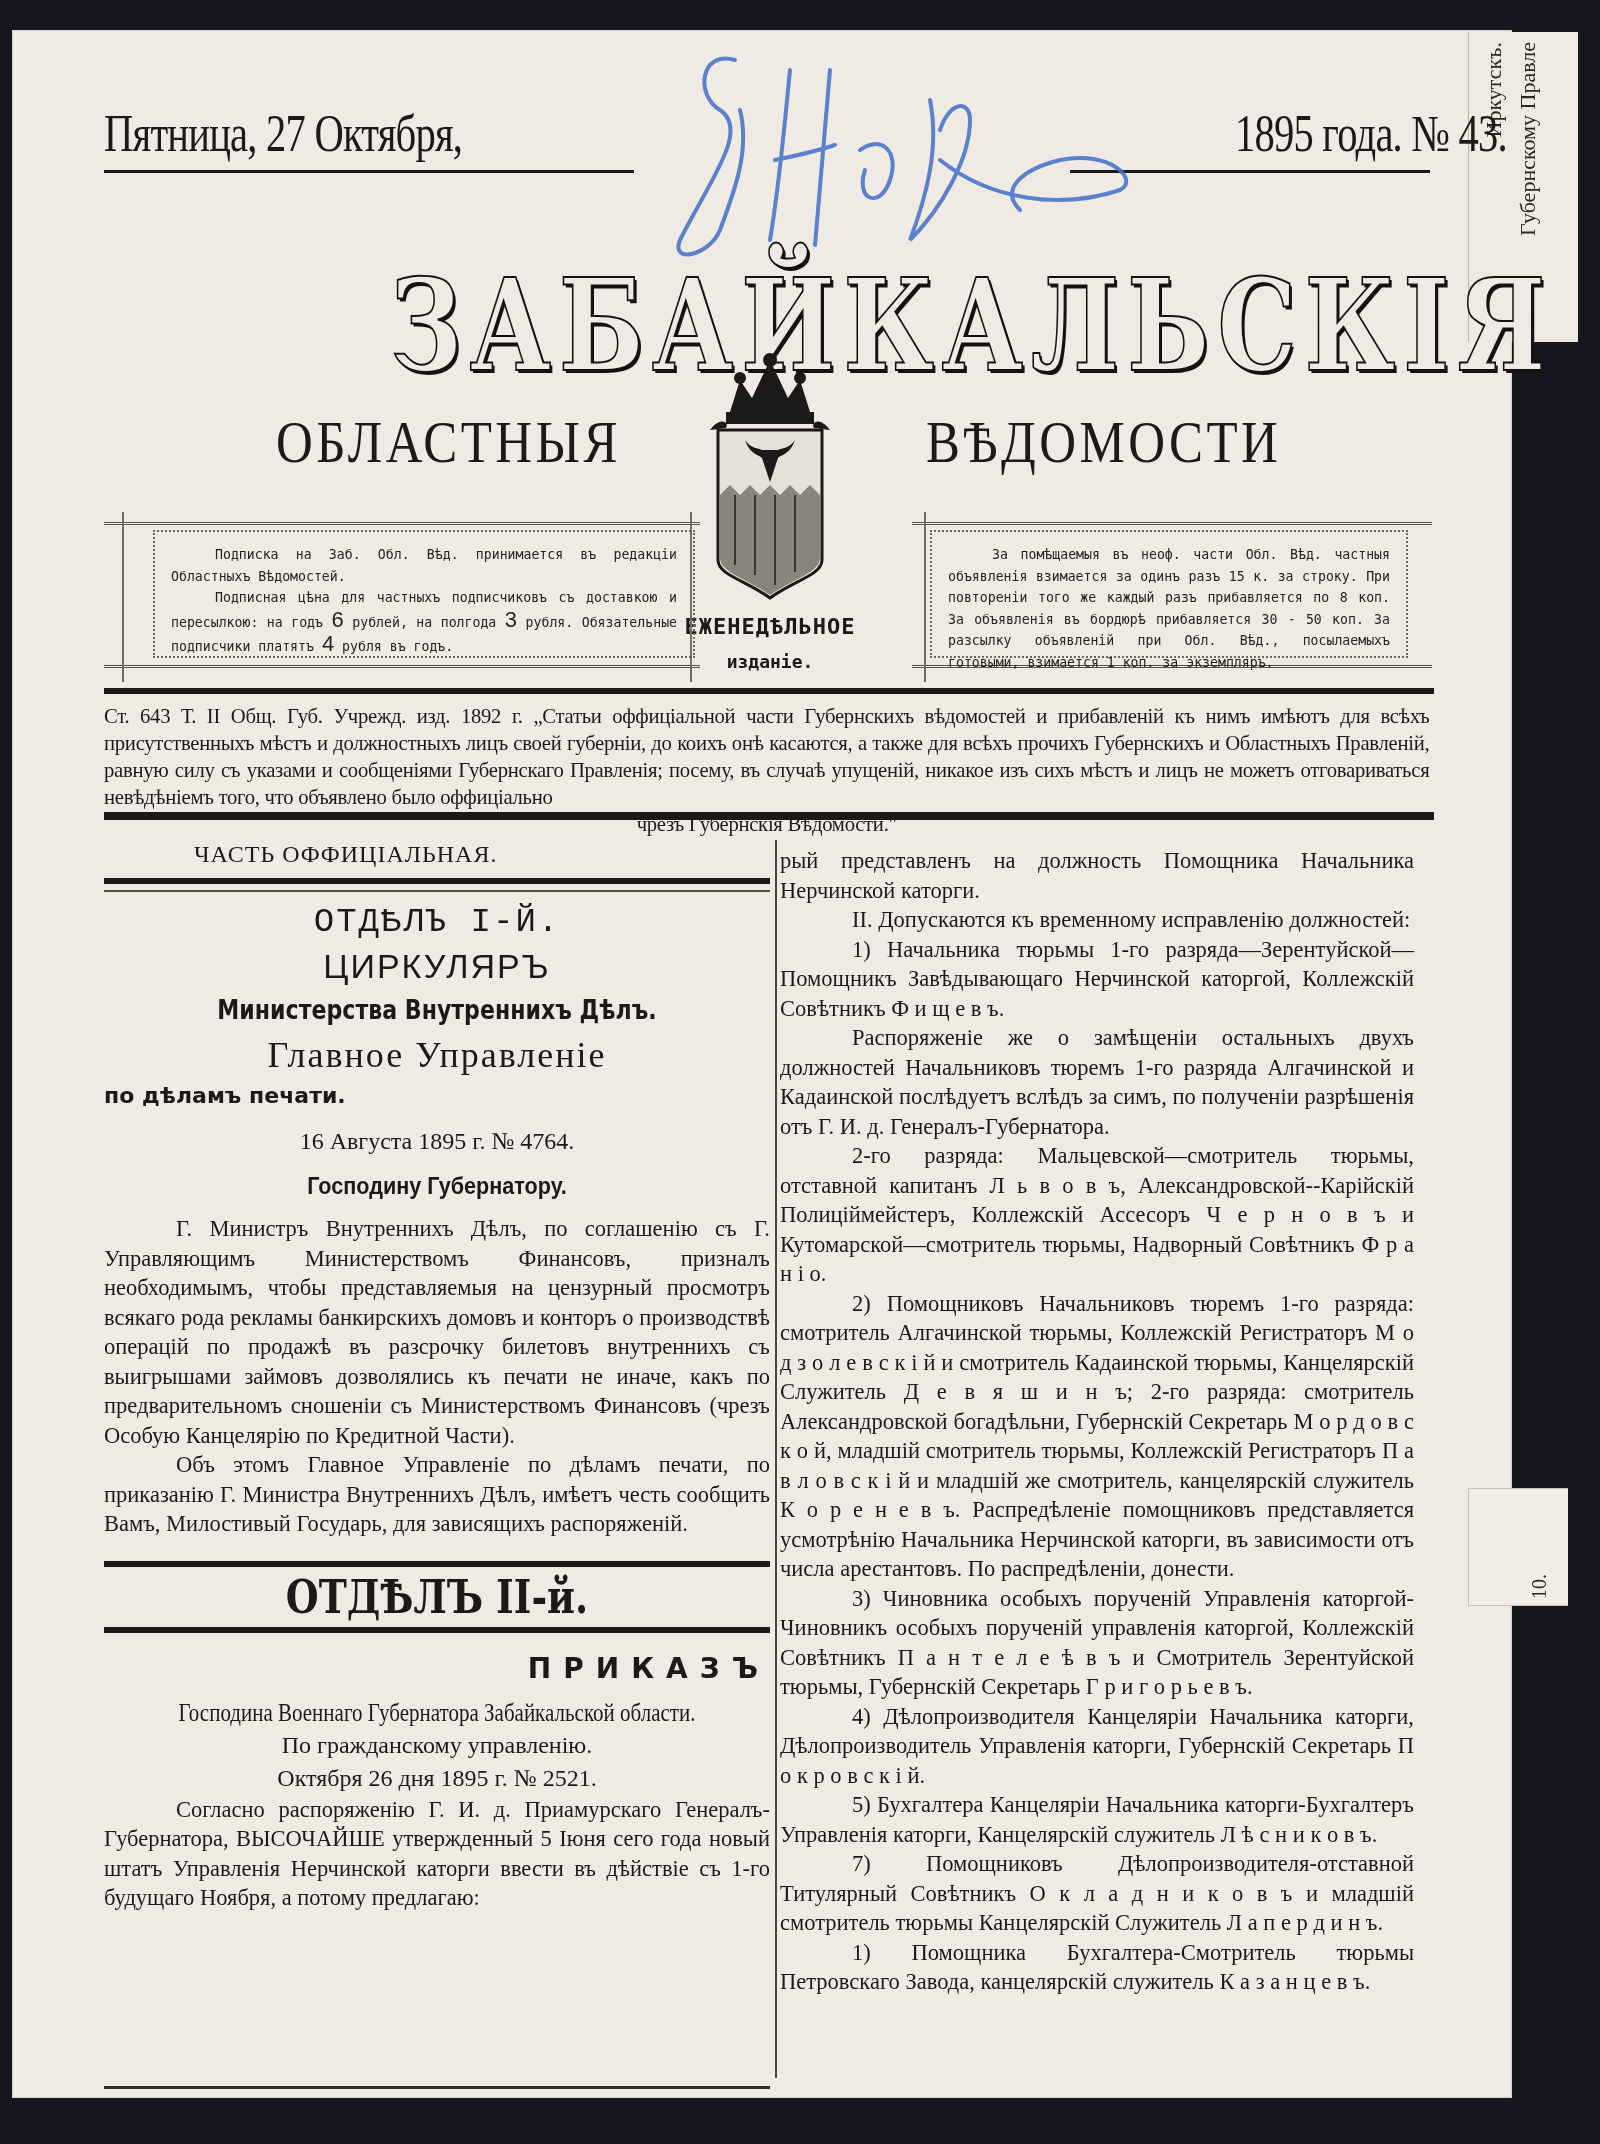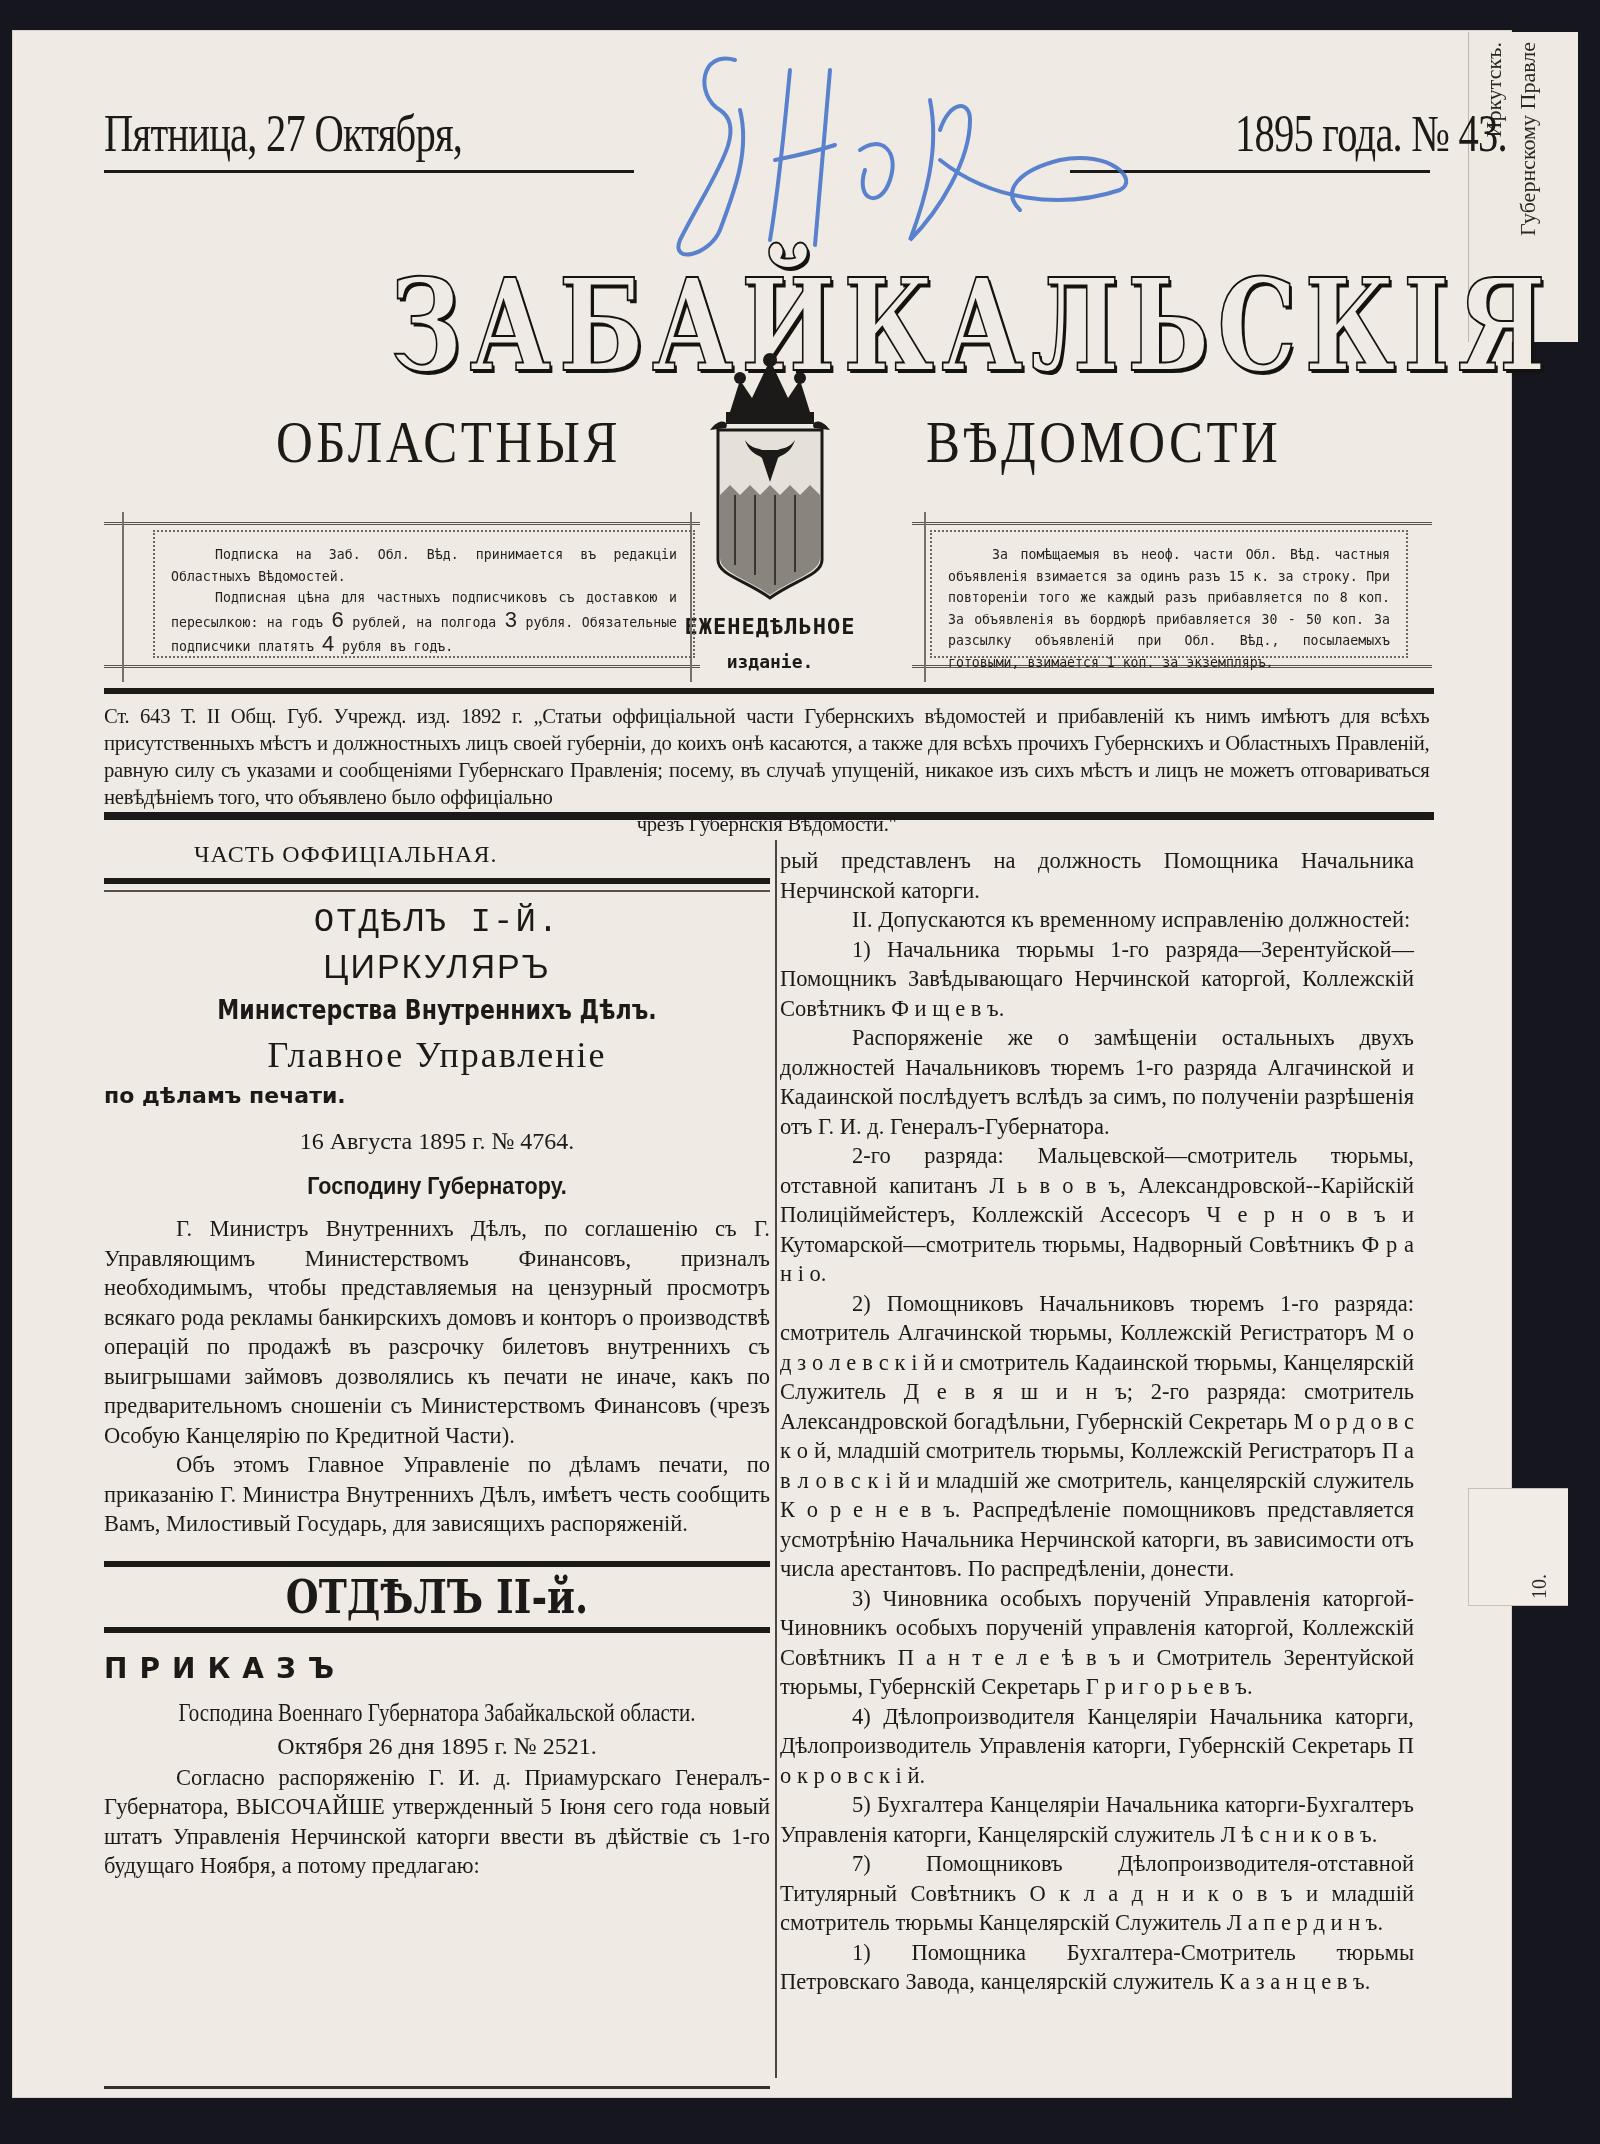--- a/index.html
+++ b/index.html
@@ -103,21 +103,21 @@
   .h-dept { font-family: Liberation Mono, monospace; font-size: 34px; letter-spacing: 2px; text-align: center; line-height: 44px; margin-top: 8px; }
   .h-circ { font-family: Liberation Sans, sans-serif; font-size: 34px; letter-spacing: 2px; text-align: center; line-height: 44px; }
   .h-min { font-family: "DejaVu Sans", sans-serif; font-weight: bold; font-size: 26px; text-align: center; line-height: 44px; transform: scaleX(0.85); }
   .h-main { font-size: 36px; letter-spacing: 2px; text-align: center; line-height: 46px; }
   .h-press { font-family: "DejaVu Sans", sans-serif; font-weight: bold; font-size: 22px; text-align: left; line-height: 36px; }
   .h-date { font-size: 24px; text-align: center; line-height: 54px; }
   .h-to { font-family: "Liberation Sans", sans-serif; font-weight: bold; font-size: 24px; text-align: center; line-height: 36px; margin-bottom: 10px; transform: scaleX(0.9); }
 
   .dept2-rule { height: 6px; background: #1c1a18; margin-top: 22px; }
   .h-dept2 { font-family: "DejaVu Serif", serif; font-weight: bold; font-size: 46px; text-align: center; line-height: 60px; transform: scaleX(0.82); }
-  .h-order { font-family: "DejaVu Sans", sans-serif; font-weight: bold; font-size: 28px; letter-spacing: 12px; text-align: left; line-height: 56px; margin-top: 8px; }
+  .h-order { font-family: "DejaVu Sans", sans-serif; font-weight: bold; font-size: 28px; letter-spacing: 12px; text-align: right; line-height: 56px; margin-top: 8px; }
   .h-gov { font-size: 25px; text-align: center; line-height: 32px; transform: scaleX(0.84); }
   .h-civil { font-size: 24px; text-align: center; line-height: 32px; }
   .h-date2 { font-size: 24px; text-align: center; line-height: 34px; }
   .bottom-rule { position: absolute; left: 104px; top: 2086px; width: 666px; height: 3px; background: #33302b; }
 </style>
 </head>
 <body>
 
 <div class="paper"></div>
 
@@ -220,20 +220,21 @@
   <div class="h-date">16 Августа 1895 г. № 4764.</div>
   <div class="h-to">Господину Губернатору.</div>
   <p class="ind">Г. Министръ Внутреннихъ Дѣлъ, по соглашенію съ Г. Управляющимъ Министерствомъ Финансовъ, призналъ необходимымъ, чтобы представляемыя на цензурный просмотръ всякаго рода рекламы банкирскихъ домовъ и конторъ о производствѣ операцій по продажѣ въ разсрочку билетовъ внутреннихъ съ выигрышами займовъ дозволялись къ печати не иначе, какъ по предварительномъ сношеніи съ Министерствомъ Финансовъ (чрезъ Особую Канцелярію по Кредитной Части).</p>
   <p class="ind">Объ этомъ Главное Управленіе по дѣламъ печати, по приказанію Г. Министра Внутреннихъ Дѣлъ, имѣетъ честь сообщить Вамъ, Милостивый Государь, для зависящихъ распоряженій.</p>
 
   <div class="dept2-rule"></div>
   <div class="h-dept2">ОТДѢЛЪ II-й.</div>
   <div class="thick-rule"></div>
   <div class="h-order">ПРИКАЗЪ</div>
   <div class="h-gov">Господина Военнаго Губернатора Забайкальской области.</div>
+  <div class="h-civil">По гражданскому управленію.</div>
   <div class="h-date2">Октября 26 дня 1895 г. № 2521.</div>
   <p class="ind">Согласно распоряженію Г. И. д. Приамурскаго Генералъ-Губернатора, ВЫСОЧАЙШЕ утвержденный 5 Іюня сего года новый штатъ Управленія Нерчинской каторги ввести въ дѣйствіе съ 1-го будущаго Ноября, а потому предлагаю:</p>
 </div>
 
 <div class="col-sep"></div>
 
 <div class="col col-right">
   <p>рый представленъ на должность Помощника Начальника Нерчинской каторги.</p>
   <p class="ind">II. Допускаются къ временному исправленію должностей:</p>
   <p class="ind">1) Начальника тюрьмы 1-го разряда—Зерентуйской—Помощникъ Завѣдывающаго Нерчинской каторгой, Коллежскій Совѣтникъ Ф и щ е в ъ.</p>

